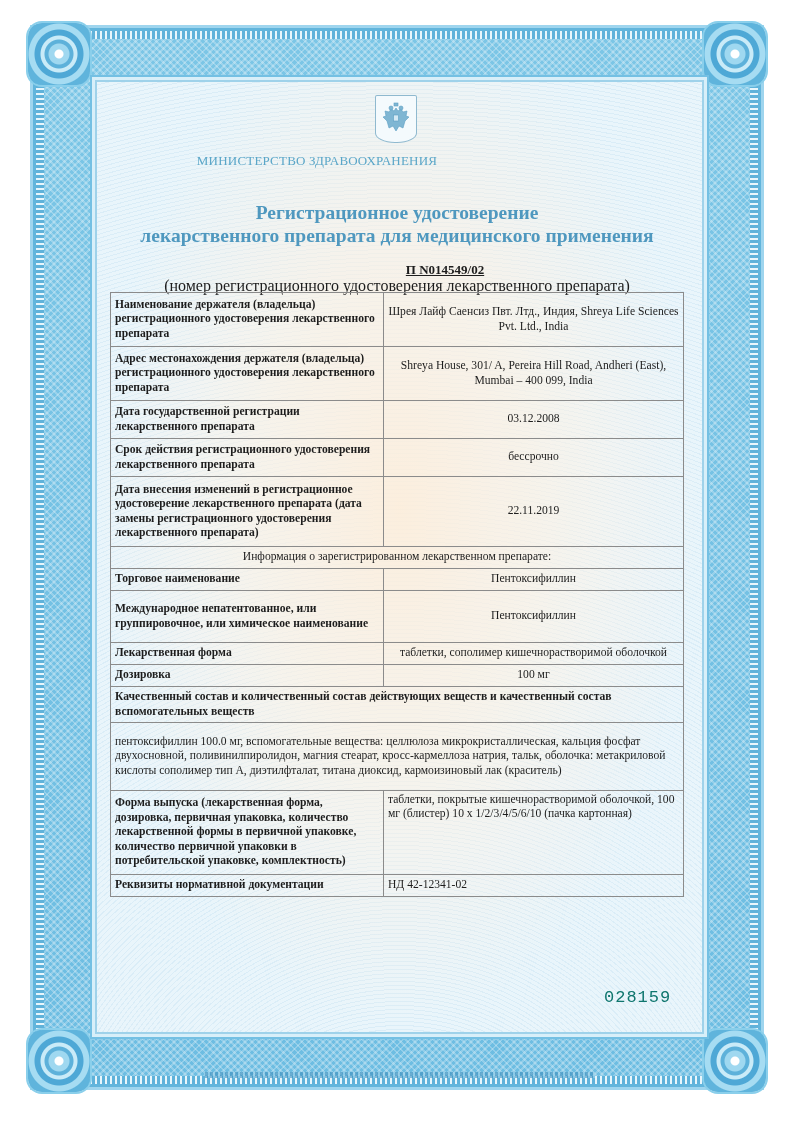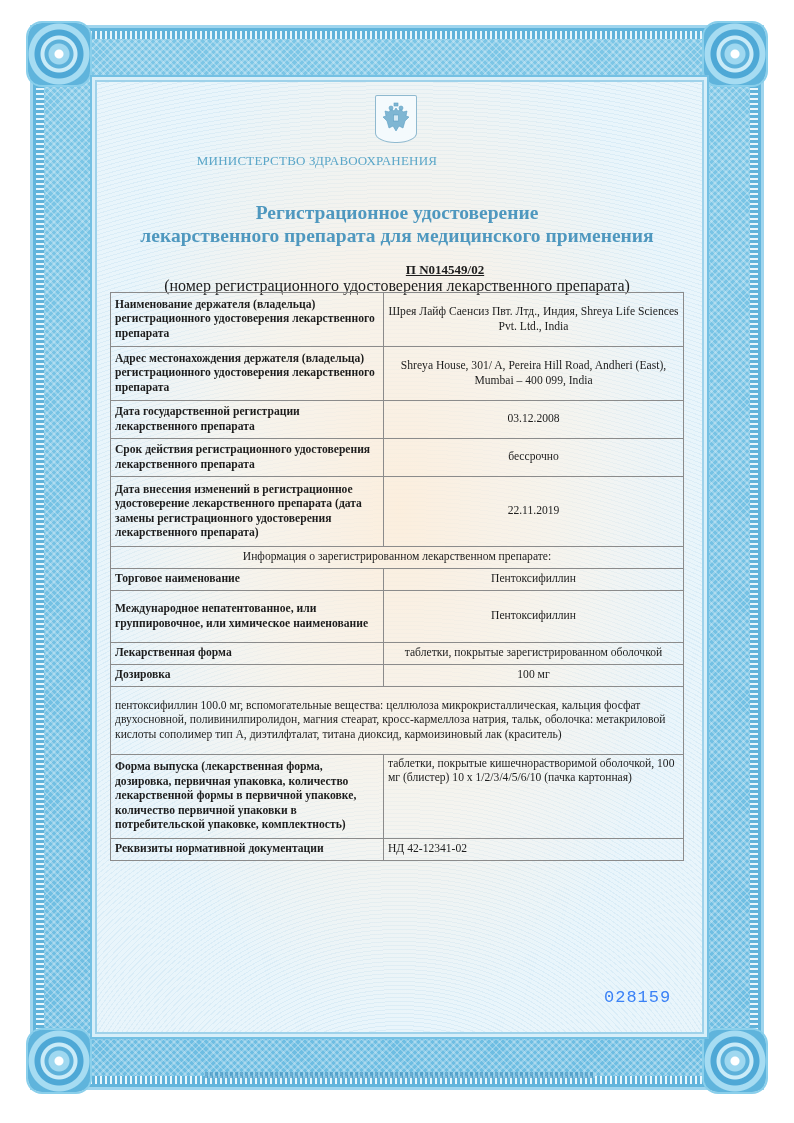--- a/index.html
+++ b/index.html
@@ -37,21 +37,21 @@
   .regnum-cap{position:absolute;left:0;width:794px;text-align:center;top:277px;font-size:16px;}
   table.grid{position:absolute;left:110px;top:292px;width:574px;border-collapse:collapse;font-size:11.6px;line-height:14.4px;}
   table.grid td{border:1px solid #8b8b8b;padding:2px 4px;vertical-align:middle;background:rgba(255,255,255,.08);}
   td.k{width:264px;font-weight:bold;}
   td.v{text-align:center;margin-left:31px;}
   td.v.left{text-align:left;vertical-align:top;}
   td.v.b{font-weight:normal;}
   td.full{text-align:left;}
   td.full.center{text-align:center;}
   td.full.b{font-weight:bold;}
-  .serial{position:absolute;left:604px;top:988px;color:#3b82f6;font-family:"Liberation Mono","DejaVu Sans Mono",monospace;font-size:17px;letter-spacing:1px;}
+  .serial{position:absolute;left:604px;top:988px;color:#0f766e;font-family:"Liberation Mono","DejaVu Sans Mono",monospace;font-size:17px;letter-spacing:1px;}
   .printer{position:absolute;left:205px;top:1072px;width:390px;height:6px;background:repeating-linear-gradient(90deg,#3e8fbd 0 3px,#9fd2ea 3px 5px);opacity:.6;}
 </style>
 </head>
 <body>
 
 <div class="frame">
   <div class="tick-top"></div>
   <div class="tick-bottom"></div>
   <div class="tick-left"></div>
   <div class="tick-right"></div>
@@ -115,25 +115,28 @@
     <tr style="height:22px">
       <td class="k">Торговое наименование</td>
       <td class="v b">Пентоксифиллин</td>
     </tr>
     <tr style="height:52px">
       <td class="k">Международное непатентованное, или группировочное, или химическое наименование</td>
       <td class="v">Пентоксифиллин</td>
     </tr>
     <tr style="height:22px">
       <td class="k">Лекарственная форма</td>
-      <td class="v">таблетки, покрытые зарегистрированном оболочкой</td>
+      <td class="v">таблетки, сополимер кишечнорастворимой оболочкой</td>
     </tr>
     <tr style="height:22px">
       <td class="k">Дозировка</td>
       <td class="v">100 мг</td>
+    </tr>
+    <tr style="height:36px">
+      <td colspan="2" class="full b">Качественный состав и количественный состав действующих веществ и качественный состав вспомогательных веществ</td>
     </tr>
     <tr style="height:68px">
       <td colspan="2" class="full">пентоксифиллин 100.0 мг, вспомогательные вещества: целлюлоза микрокристаллическая, кальция фосфат двухосновной, поливинилпиролидон, магния стеарат, кросс-кармеллоза натрия, тальк, оболочка: метакриловой кислоты сополимер тип А, диэтилфталат, титана диоксид, кармоизиновый лак (краситель)</td>
     </tr>
     <tr style="height:84px">
       <td class="k">Форма выпуска (лекарственная форма, дозировка, первичная упаковка, количество лекарственной формы в первичной упаковке, количество первичной упаковки в потребительской упаковке, комплектность)</td>
       <td class="v left">таблетки, покрытые кишечнорастворимой оболочкой, 100 мг (блистер) 10 х 1/2/3/4/5/6/10 (пачка картонная)</td>
     </tr>
     <tr style="height:22px">
       <td class="k">Реквизиты нормативной документации</td>

